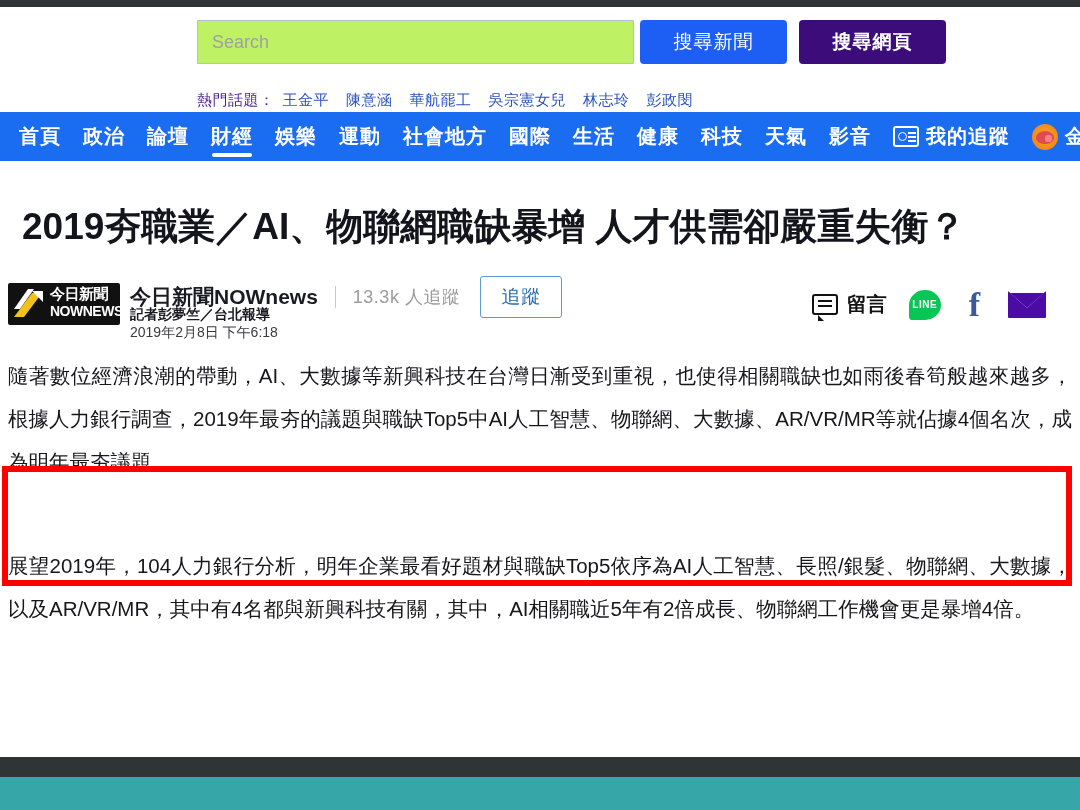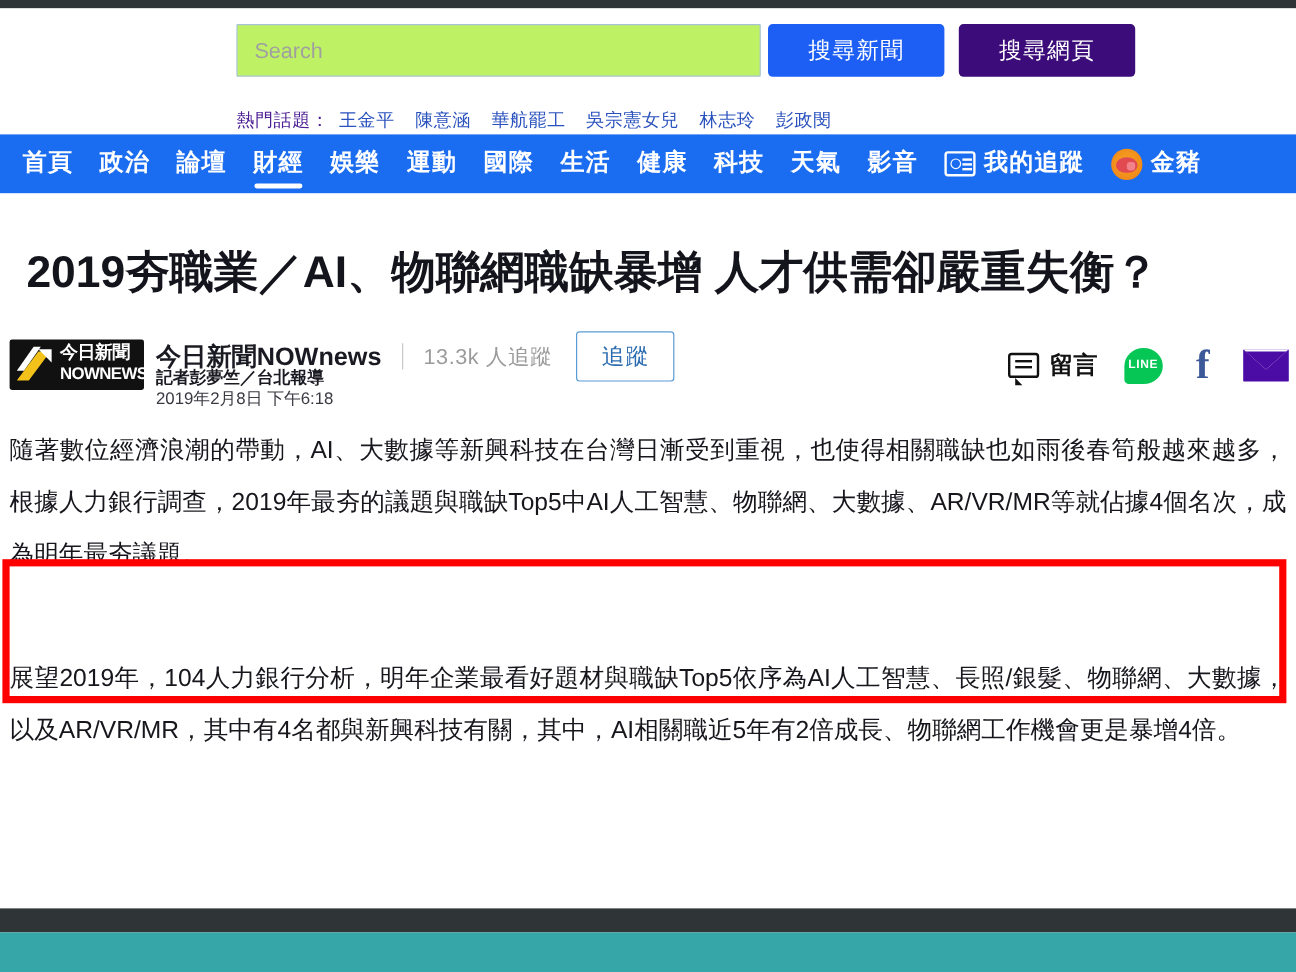--- a/index.html
+++ b/index.html
@@ -106,21 +106,21 @@
   }
   .btn-search-web {
     position: absolute;
     left: 799px; top: 13px;
     width: 147px; height: 44px;
     background: #3c0d7a;
     color: #ffffff;
     border: 0;
     border-radius: 4px;
     font-size: 19px;
-    font-weight: 400;
+    font-weight: 700;
     cursor: pointer;
     font-family: "Liberation Sans", sans-serif;
     letter-spacing: 1px;
   }
 
   .trending {
     position: absolute;
     left: 197px; top: 81px;
     height: 24px;
     display: flex;
@@ -331,21 +331,21 @@
   }
   .pubdate {
     position: absolute;
     left: 130px; top: 46px;
     font-size: 14px;
     color: #3a3a42;
   }
 
   .social {
     position: absolute;
-    right: 6px; top: 12px;
+    right: 34px; top: 12px;
     display: flex;
     align-items: center;
     gap: 22px;
   }
   .social-comment {
     display: flex;
     align-items: center;
     gap: 9px;
     cursor: pointer;
   }
@@ -496,20 +496,21 @@
   </div>
 
   <div class="navbar">
     <div class="nav-items">
       <div class="nav-item">首頁</div>
       <div class="nav-item">政治</div>
       <div class="nav-item">論壇</div>
       <div class="nav-item active">財經</div>
       <div class="nav-item">娛樂</div>
       <div class="nav-item">運動</div>
+      <div class="nav-item">社會地方</div>
       <div class="nav-item">國際</div>
       <div class="nav-item">生活</div>
       <div class="nav-item">健康</div>
       <div class="nav-item">科技</div>
       <div class="nav-item">天氣</div>
       <div class="nav-item">影音</div>
       <div class="nav-item with-icon">
         <span class="nav-icon-card"></span>
         <span>我的追蹤</span>
       </div>

